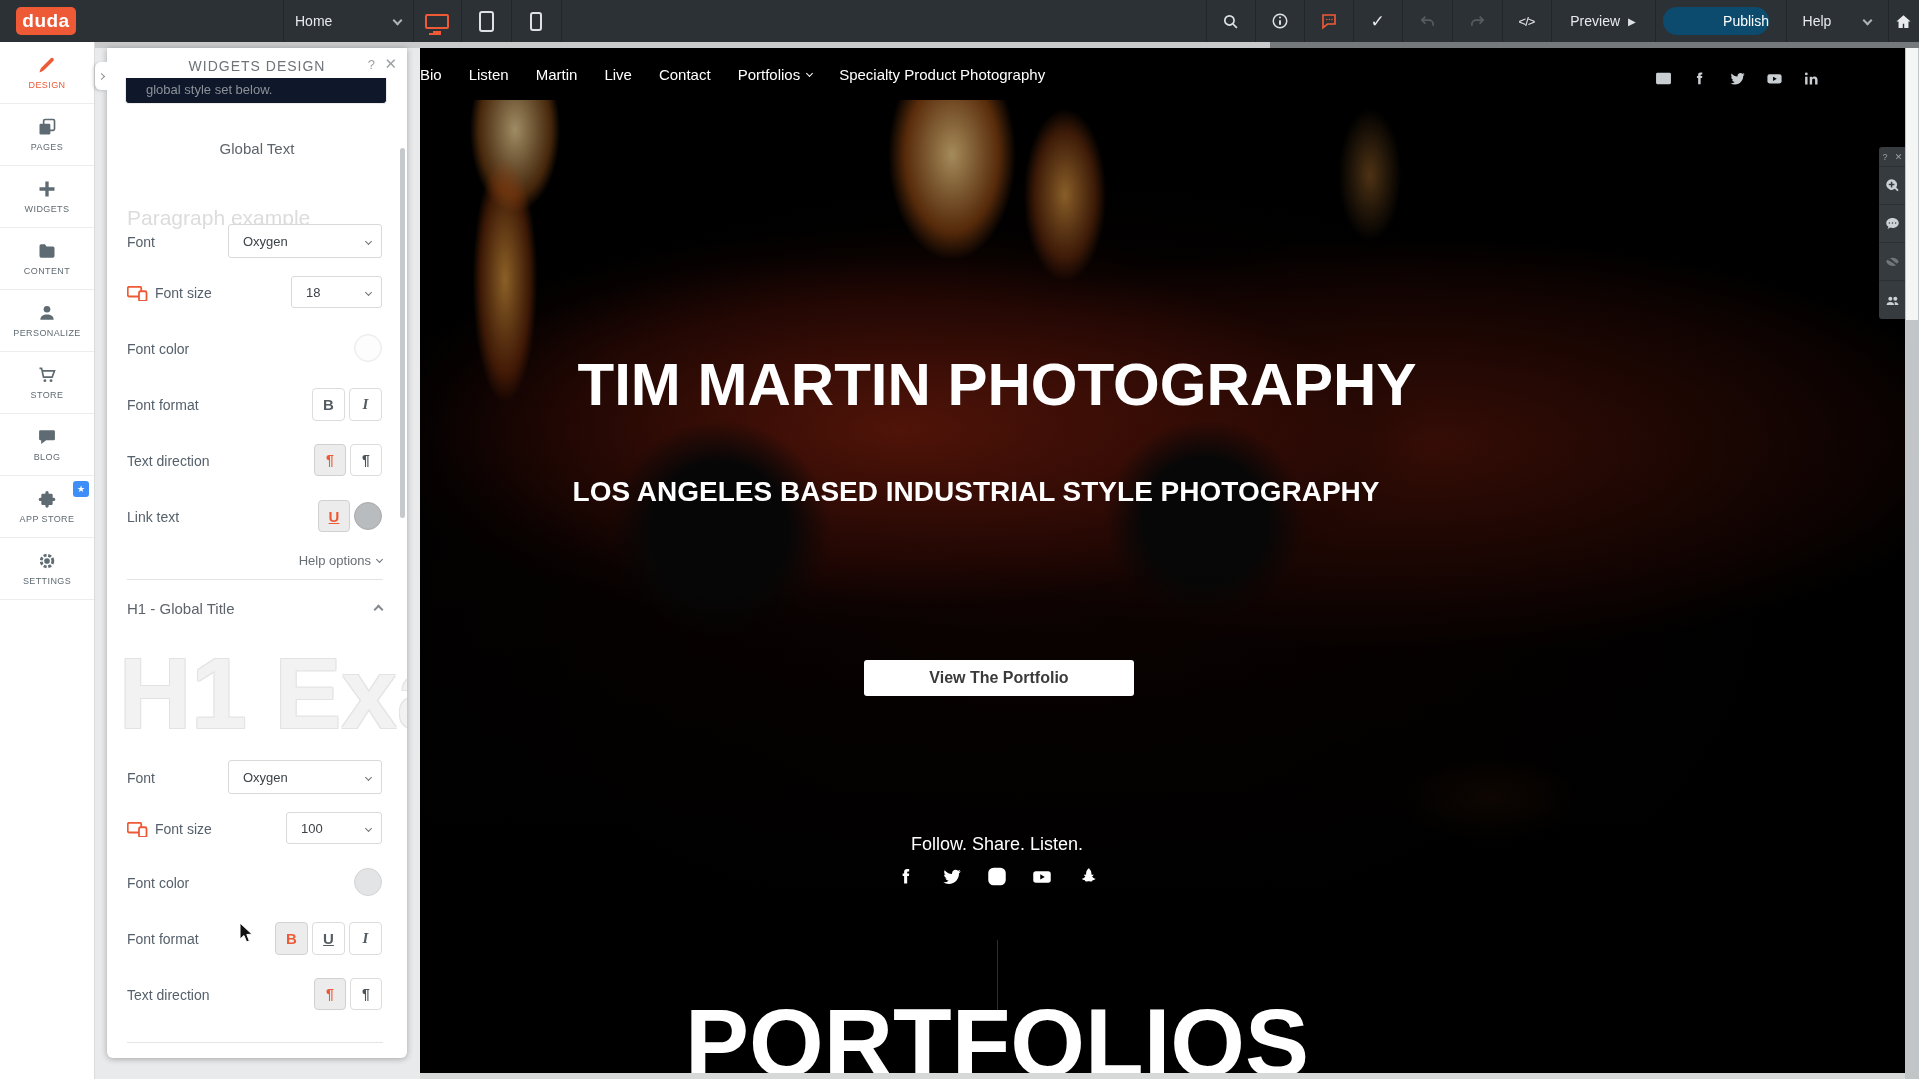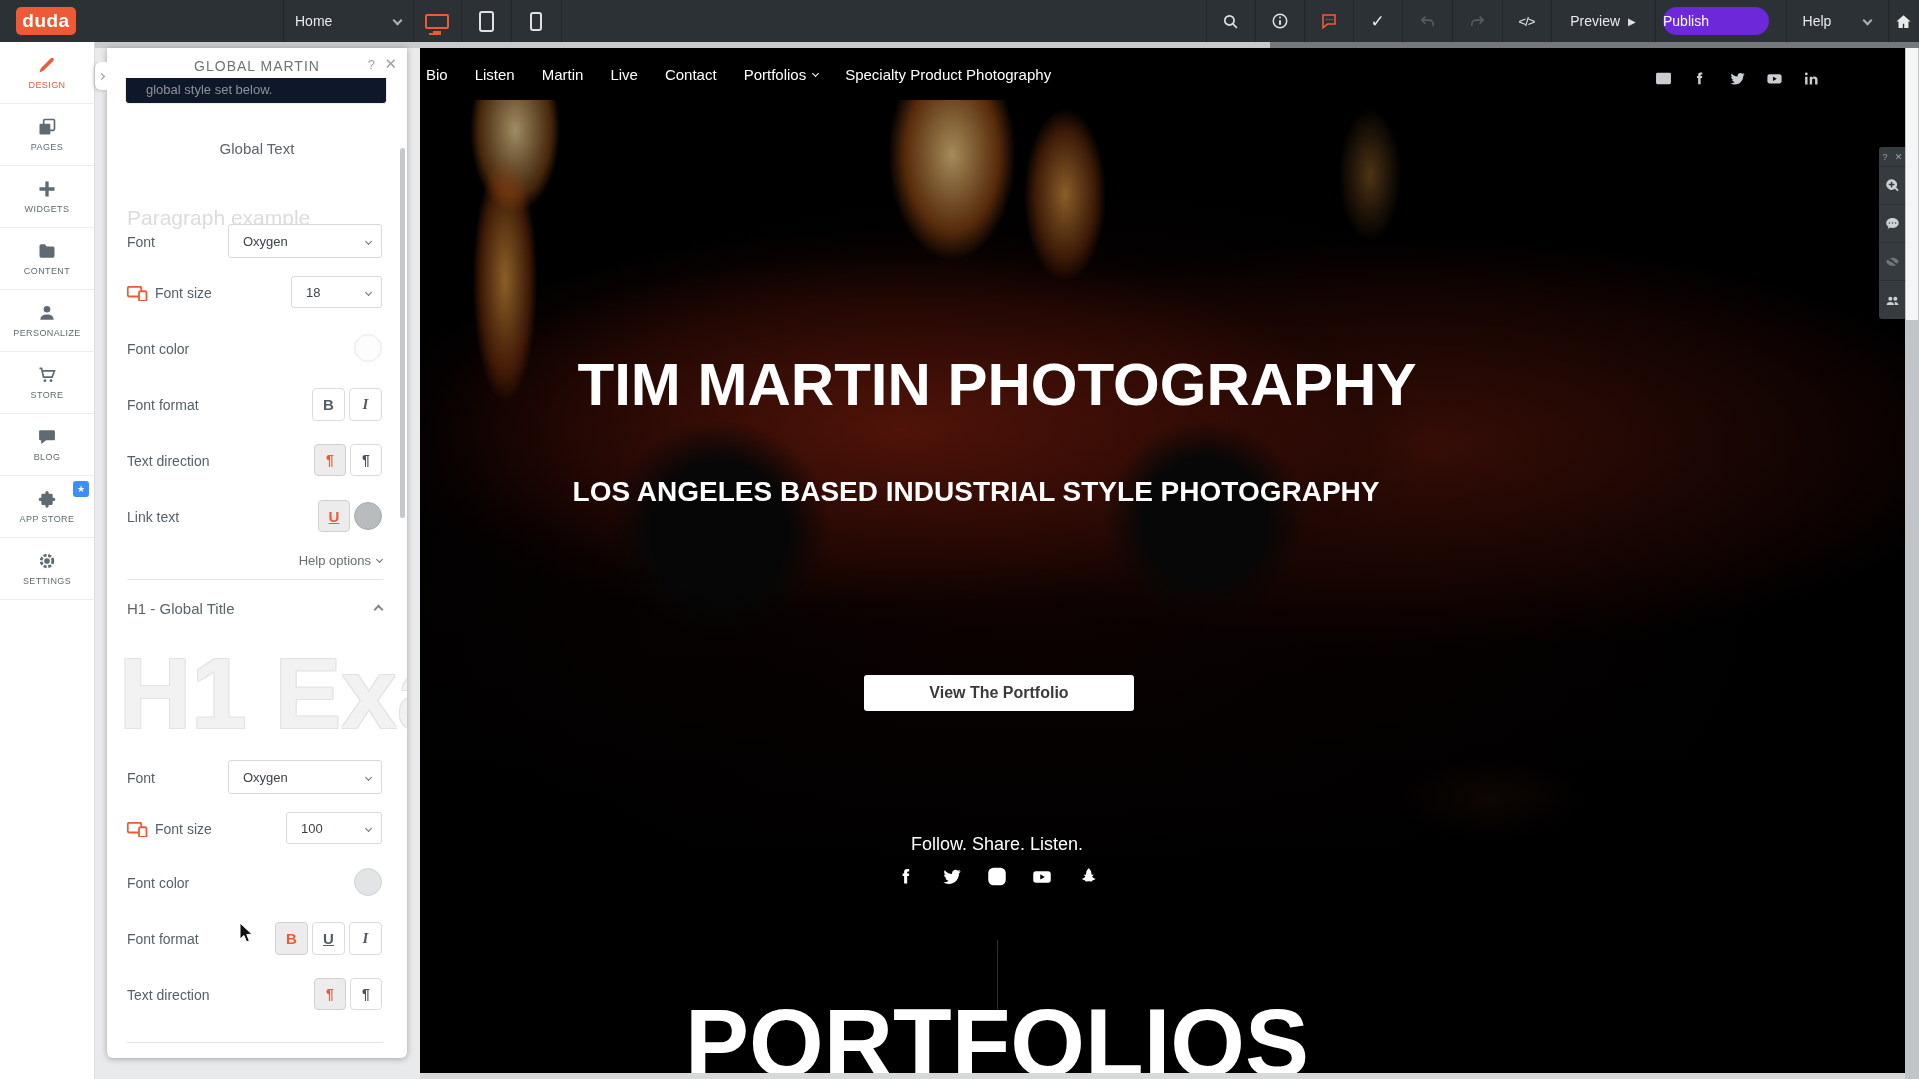--- a/index.html
+++ b/index.html
@@ -16,22 +16,22 @@
   .chev.up { transform:rotate(-135deg); }
   .chev.right { transform:rotate(-45deg); }
   .tb-chev { position:absolute; top:17px; color:#aeb3b7; }
   .icon-cell { position:absolute; top:0; height:42px; display:flex; align-items:center; justify-content:center; }
   .mon { width:24px; height:15px; border:2px solid #ef5a36; border-radius:2px; position:relative; }
   .mon:after { content:""; position:absolute; left:6px; top:15px; width:8px; height:3px; background:#ef5a36; box-shadow:-3px 2px 0 3px transparent; }
   .mon:before { content:""; position:absolute; left:2px; top:17px; width:12px; height:2px; background:#ef5a36; }
   .tab-dev { width:15px; height:21px; border:2px solid #dfe2e4; border-radius:3px; }
   .phone-dev { width:12px; height:19px; border:2px solid #dfe2e4; border-radius:3px; }
   .tb-txt { font-size:14px; color:#e8eaec; }
-  .publish-btn { position:absolute; left:1663px; top:7px; width:106px; height:28px; background:#6d28d9; border-radius:14px;
-                 color:#fff; font-size:14px; text-align:left; line-height:28px; }
+  .publish-btn { position:absolute; left:1663px; top:7px; width:106px; height:28px; background:#0c4a6e; border-radius:14px;
+                 color:#fff; font-size:14px; text-align:right; line-height:28px; }
 
   
   .hscroll { position:absolute; left:95px; top:42px; width:1824px; height:6px; background:#75797c; }
   .hscroll .thumb { position:absolute; left:0; top:0; height:6px; width:1175px; background:#c8cacb; }
 
   
   .sidebar { position:absolute; left:0; top:42px; width:95px; height:1037px; background:#fff; border-right:1px solid #dadcdd; }
   .sb-item { position:relative; height:62px; border-bottom:1px solid #ededed; display:flex; flex-direction:column; align-items:center; justify-content:center; gap:5px; color:#5f6b72; }
   .sb-item .lbl { font-size:9px; letter-spacing:.4px; color:#5f6b72; }
   .sb-item.active, .sb-item.active .lbl { color:#ee5a36; }
@@ -76,21 +76,21 @@
   .pdivider { position:absolute; left:20px; width:256px; height:1px; background:#e4e4e4; }
   .h1-head { position:absolute; left:20px; font-size:15px; color:#5d646b; }
   .h1-collapse { position:absolute; right:25px; color:#84898d; }
   .h1-example { position:absolute; left:12px; top:580px; width:288px; height:140px; overflow:hidden; white-space:nowrap;
                 font-size:100px; font-weight:bold; color:#f2f2f2; line-height:130px;
                 text-shadow:1px 1px 0 #e3e3e3, -1px -1px 0 #e3e3e3, 1px -1px 0 #e3e3e3, -1px 1px 0 #e3e3e3; }
   .panel-scroll { position:absolute; right:2px; top:100px; width:5px; height:370px; background:#c6c9cc; border-radius:3px; }
 
   
   .site { position:absolute; left:420px; top:48px; width:1485px; height:1025px; background:#000; overflow:hidden; color:#fff; }
-  .site-nav { position:absolute; left:0; top:0; width:100%; height:52px; display:flex; align-items:center; gap:27px; padding-left:6px; font-size:15px; color:#fff; }
+  .site-nav { position:absolute; left:0; top:0; width:100%; height:52px; display:flex; align-items:center; gap:27px; padding-left:0; font-size:15px; color:#fff; }
   .site-nav .nav-item { display:flex; align-items:center; gap:7px; }
   .site-nav .chev { width:5px; height:5px; border-width:1.5px; margin-top:-2px; }
   .site-social-top { position:absolute; right:85px; top:22px; display:flex; gap:20px; align-items:center; color:#c9ced2; }
   .site-social-top svg { width:17px; height:17px; fill:#c9ced2; }
   .hero-bg { position:absolute; left:0; top:52px; width:1485px; height:853px; background-color:#000;
     background-image:
       radial-gradient(ellipse 45px 170px at 85px 180px,  rgba(255,175,70,.85), rgba(230,95,20,.4) 55%, rgba(0,0,0,0) 72%),
       radial-gradient(ellipse 60px 110px at 95px 30px,   rgba(255,225,160,.9), rgba(255,140,40,.4) 60%, rgba(0,0,0,0) 75%),
       radial-gradient(ellipse 85px 140px at 532px 55px,  rgba(255,215,140,.95), rgba(255,125,30,.5) 55%, rgba(0,0,0,0) 75%),
       radial-gradient(ellipse 55px 115px at 645px 95px,  rgba(255,175,75,.8), rgba(220,95,25,.4) 55%, rgba(0,0,0,0) 75%),
@@ -103,21 +103,21 @@
       radial-gradient(ellipse 900px 520px at 620px 500px, #190503, #000 82%);
   }
   .hero-veil { position:absolute; left:0; top:52px; width:1485px; height:853px;
     background:linear-gradient(to bottom, rgba(0,0,0,.3), rgba(0,0,0,.45) 55%, rgba(0,0,0,.85) 86%, #000 100%); }
   .hero-title { position:absolute; left:577px; top:302px; transform:translateX(-50%); width:1000px; text-align:center;
                 font-size:60px; font-weight:bold; letter-spacing:0; color:#fff; white-space:nowrap; }
   .hero-sub { position:absolute; left:556px; top:428px; transform:translateX(-50%); width:900px; text-align:center;
               font-size:28px; font-weight:bold; color:#fff; white-space:nowrap; }
   .hero-desc { position:absolute; left:269px; top:486px; width:580px; font-size:17.5px; font-weight:bold; line-height:1.52; color:#f2f2f2; }
   .cta-btn { position:absolute; left:444px; top:612px; width:270px; height:36px; background:#fff; border-radius:3px;
-             color:#3a3a3a; font-size:16px; font-weight:bold; text-align:center; line-height:36px;margin-top:15px; }
+             color:#3a3a3a; font-size:16px; font-weight:bold; text-align:center; line-height:36px; }
   .follow-txt { position:absolute; left:577px; top:786px; transform:translateX(-50%); font-size:18px; color:#ffffff; }
   .social-row { position:absolute; left:577px; top:818px; transform:translateX(-50%); display:flex; gap:24px; align-items:center; }
   .social-row svg { width:21px; height:21px; fill:#fff; }
   .sect-line { position:absolute; left:577px; top:892px; width:1px; height:72px; background:rgba(255,255,255,.18); }
   .portfolios-h { position:absolute; left:577px; top:940px; transform:translateX(-50%); font-size:96px; font-weight:bold; color:#fff; white-space:nowrap; }
   .site-bottom-strip { position:absolute; left:420px; top:1073px; width:1485px; height:6px; background:#d7d8d8; }
 
   
   .rtoolbar { position:absolute; left:1879px; top:147px; width:27px; background:#363b3f; border-radius:3px 0 0 3px; }
   .rtb-head { height:20px; display:flex; align-items:center; justify-content:space-around; color:#9aa0a4; font-size:9px; border-bottom:1px solid #2c3034; }
@@ -360,21 +360,21 @@
 
     <div class="sect-line"></div>
     <div class="portfolios-h">PORTFOLIOS</div>
   </div>
   <div class="site-bottom-strip"></div>
 
   <div class="panel">
     <div class="panel-tab">
         <span class="chev right"></span>
       </div>
-    <div class="panel-head">GLOBAL MARTIN</div>
+    <div class="panel-head">WIDGETS DESIGN</div>
     <div class="panel-help">?</div>
     <div class="panel-close">✕</div>
 
     <div class="notice">global style set below.</div>
 
     <div class="sec-head-c" style="top:92px">Global Text</div>
     <div class="para-example" style="top:158px">Paragraph example</div>
 
     <div class="prow" style="top:176px; height:36px">
       <span class="plabel">Font</span>

